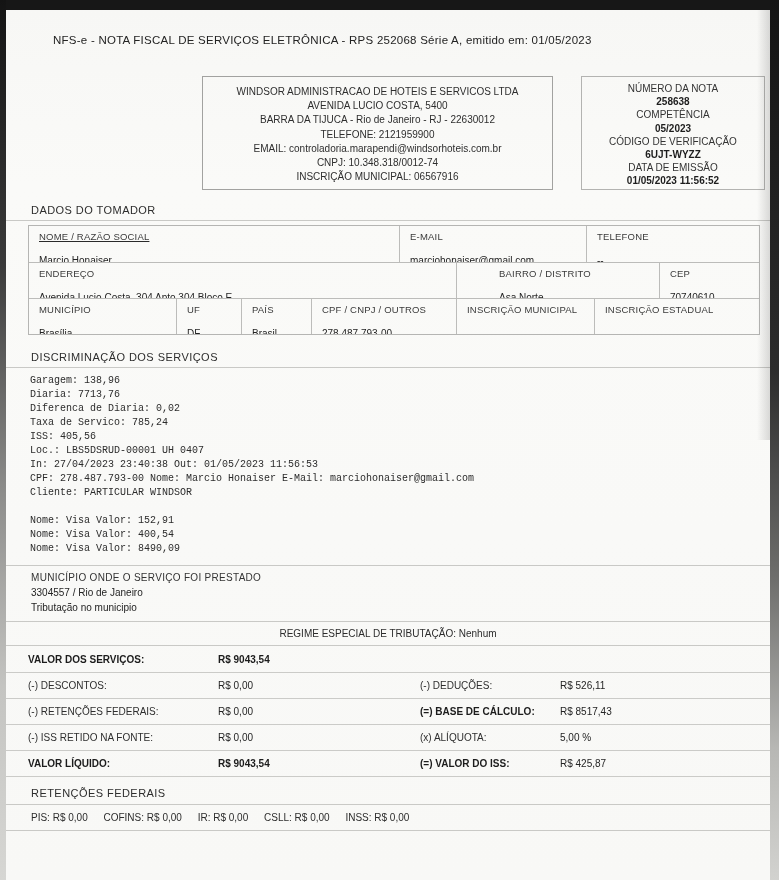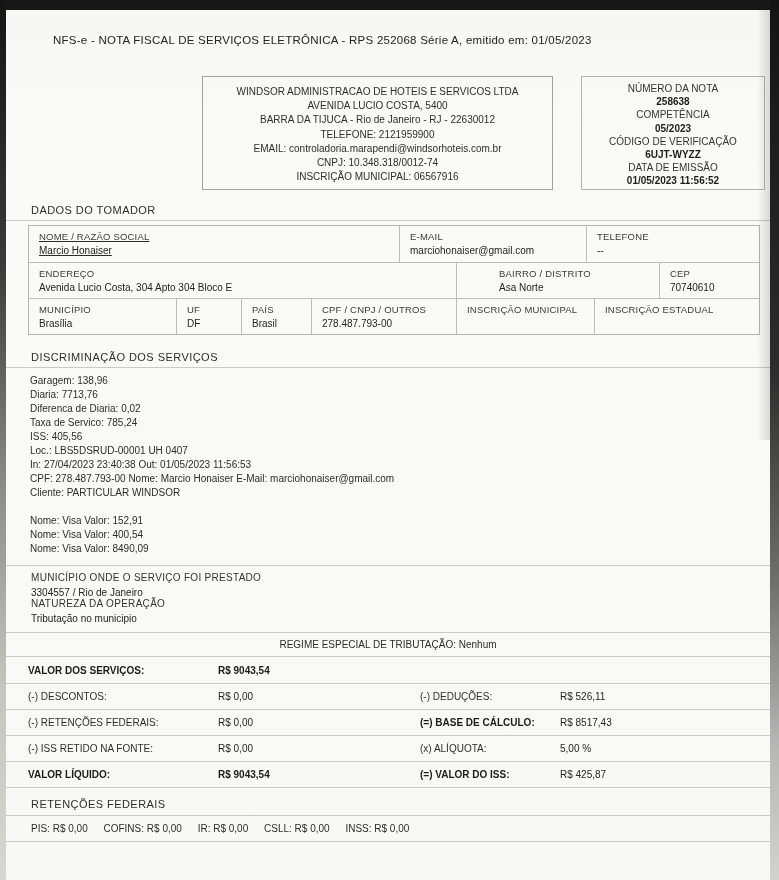--- a/index.html
+++ b/index.html
@@ -51,29 +51,29 @@
   .ruled { border-bottom: 1px solid #c9c9c6; }
 
   .t-tomador { margin-top: 14px; padding-bottom: 4px; }
 
   .tomador-table { margin: 4px 0 0 22px; width: 732px; border: 1px solid #b5b5b3; }
   .t-row { display: flex; height: 36px; }
   .t-row + .t-row { border-top: 1px solid #bcbcba; }
   .t-cell { padding: 5px 4px 0 10px; overflow: hidden; }
   .t-cell + .t-cell { border-left: 1px solid #bcbcba; }
   .t-label { font-size: 9.5px; color: #3a3a3a; letter-spacing: 0.2px; white-space: nowrap; }
-  .t-value { font-size: 10px; color: #232323; margin-top: 3px; white-space: nowrap; }
+  .t-value { font-size: 10px; color: #232323; margin-top: 13px; white-space: nowrap; }
   .r1c1 { width: 370px; text-decoration: underline; } .r1c2 { width: 187px; } .r1c3 { flex: 1; }
   .r2c1 { width: 427px; } .r2c2 { width: 203px; padding-left: 42px; } .r2c3 { flex: 1; }
   .r3c1 { width: 147px; } .r3c2 { width: 65px; } .r3c3 { width: 70px; }
   .r3c4 { width: 145px; } .r3c5 { width: 138px; } .r3c6 { flex: 1; }
 
   .t-discr { margin-top: 16px; padding-bottom: 4px; }
   .discr-lines { margin: 6px 0 0 24px; }
-  .discr-line { font-size: 10px; line-height: 14px; min-height: 14px; color: #2c2c2c; }
+  .discr-line { font-size: 10px; line-height: 14px; min-height: 14px; color: #2c2c2c; font-family: Liberation Mono, monospace; }
   .discr-end-rule { margin-top: 9px; border-bottom: 1px solid #c9c9c6; }
 
   .codigo-block { padding: 6px 0 7px 25px; }
   .blk-label { font-size: 10px; color: #333; letter-spacing: 0.3px; }
   .blk-value { font-size: 10px; color: #242424; margin-top: 4px; }
 
   .mun-nat-row { display: flex; padding: 6px 0 8px 25px; flex-direction: column; }
   .mn-left { width: 370px; }
   .mn-right { flex: 1; }
 
@@ -200,21 +200,20 @@
   </div>
   <div class="discr-end-rule"></div>
 
 
   <div class="mun-nat-row ruled">
     <div class="mn-left">
       <div class="blk-label">MUNICÍPIO ONDE O SERVIÇO FOI PRESTADO</div>
       <div class="blk-value">3304557 / Rio de Janeiro</div>
     </div>
     <div class="mn-right">
-      <div class="blk-label">NATUREZA DA OPERAÇÃO</div>
       <div class="blk-value">Tributação no municipio</div>
     </div>
   </div>
 
   <div class="regime-row ruled">REGIME ESPECIAL DE TRIBUTAÇÃO: Nenhum</div>
 
   <div class="vrows">
     <div class="v-row">
       <div class="v-l1 b">VALOR DOS SERVIÇOS:</div>
       <div class="v-v1 b">R$ 9043,54</div>

